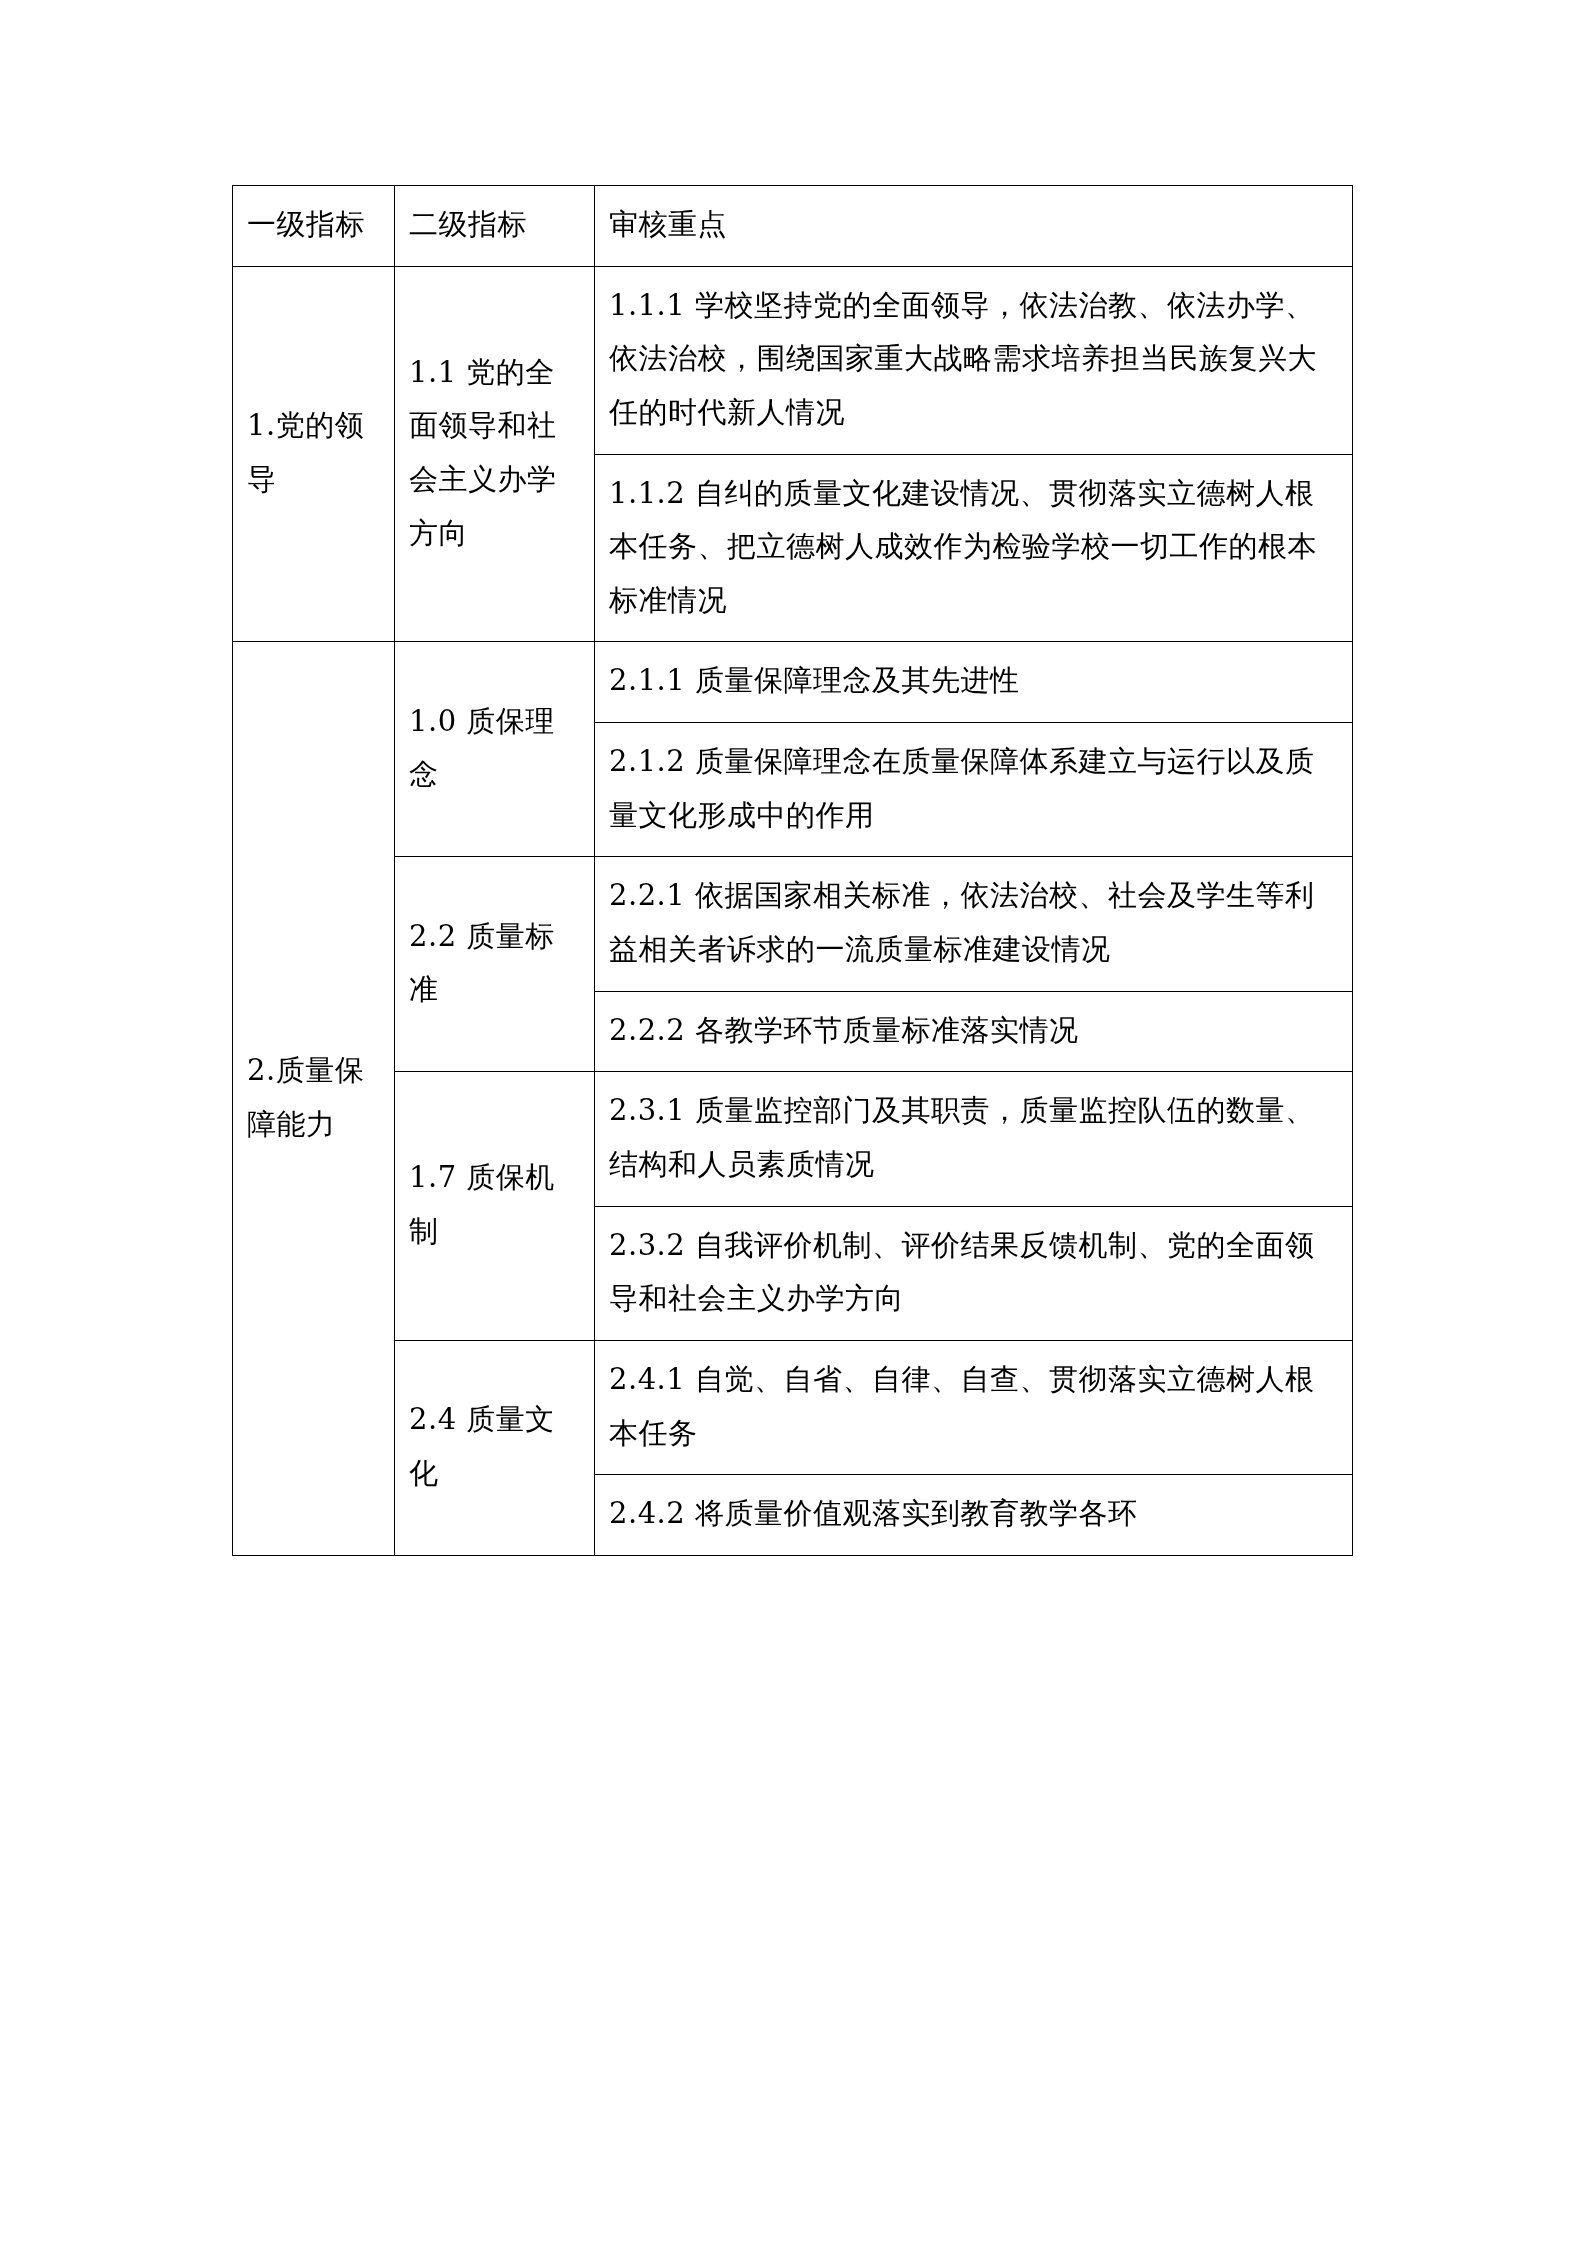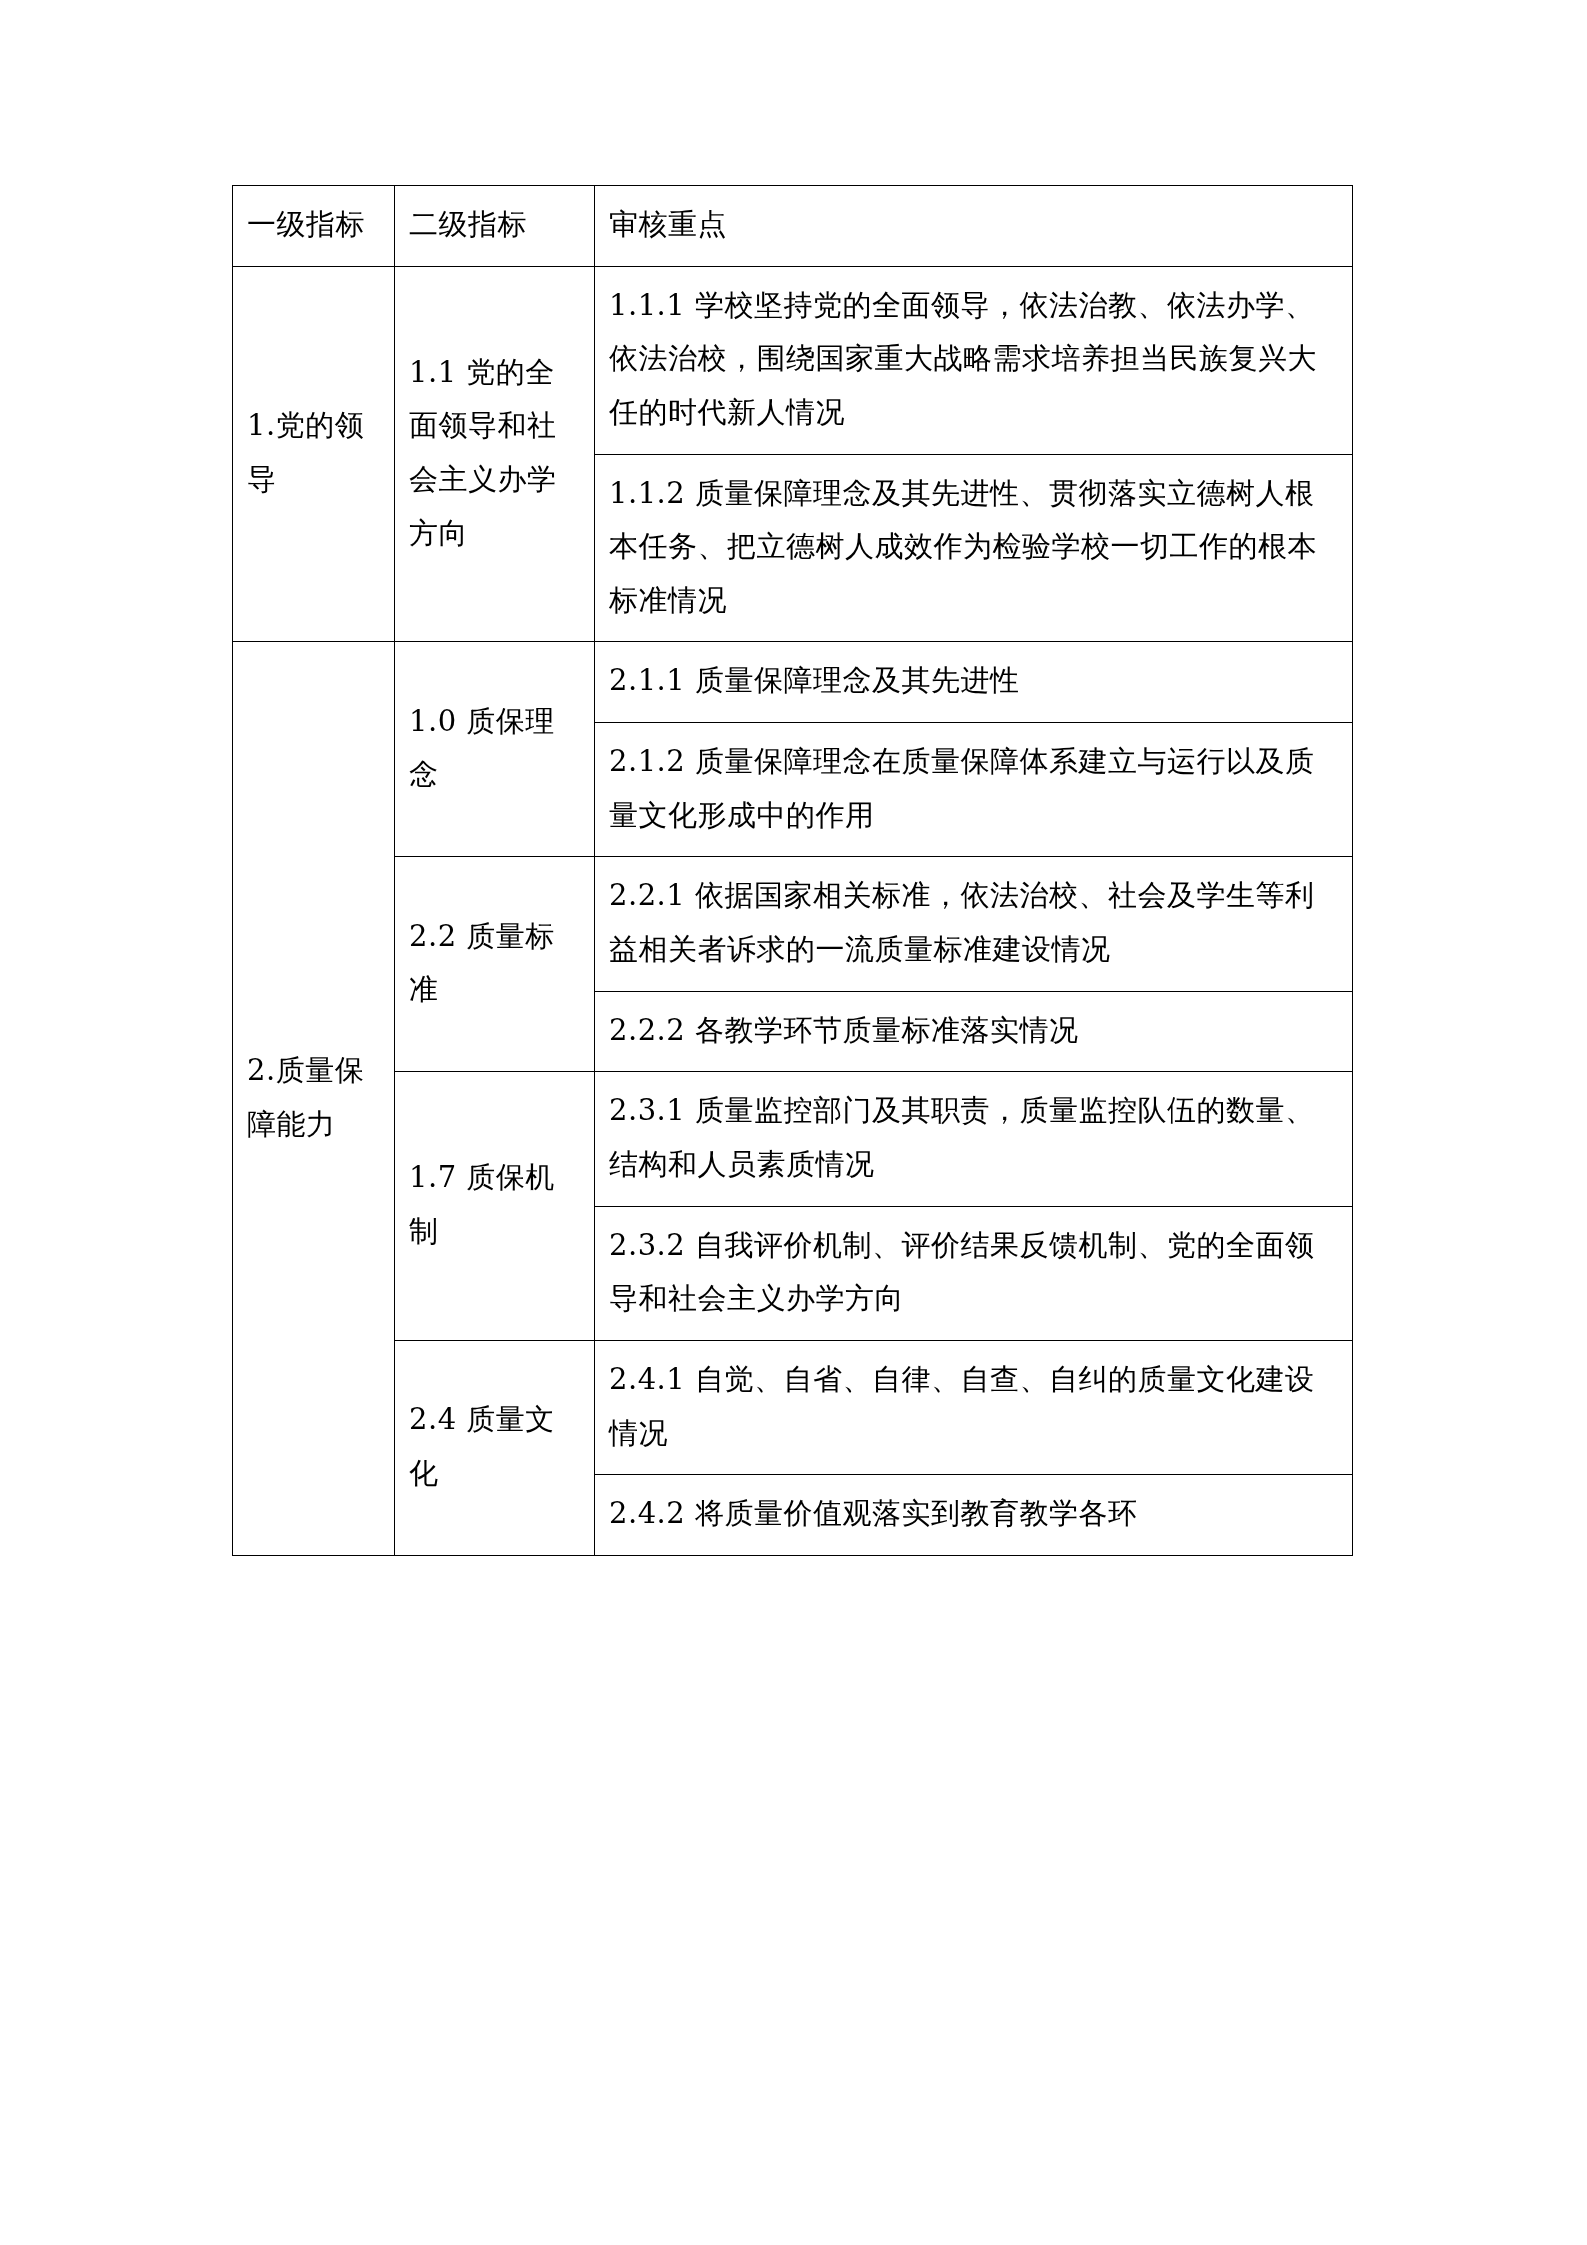--- a/index.html
+++ b/index.html
@@ -79,21 +79,21 @@
           <td class="cell-l2">二级指标</td>
           <td class="cell-l3">审核重点</td>
         </tr>
 
         <tr>
           <td class="cell-l1" rowspan="2">1.党的领导</td>
           <td class="cell-l2" rowspan="2">1.1 党的全面领导和社会主义办学方向</td>
           <td class="cell-l3">1.1.1 学校坚持党的全面领导，依法治教、依法办学、依法治校，围绕国家重大战略需求培养担当民族复兴大任的时代新人情况</td>
         </tr>
         <tr>
-          <td class="cell-l3">1.1.2 质量保障理念及其先进性、贯彻落实立德树人根本任务、把立德树人成效作为检验学校一切工作的根本标准情况</td>
+          <td class="cell-l3">1.1.2 自纠的质量文化建设情况、贯彻落实立德树人根本任务、把立德树人成效作为检验学校一切工作的根本标准情况</td>
         </tr>
 
         <tr>
           <td class="cell-l1" rowspan="8">2.质量保障能力</td>
           <td class="cell-l2" rowspan="2">1.0 质保理念</td>
           <td class="cell-l3">2.1.1 质量保障理念及其先进性</td>
         </tr>
         <tr>
           <td class="cell-l3">2.1.2 质量保障理念在质量保障体系建立与运行以及质量文化形成中的作用</td>
         </tr>
@@ -109,21 +109,21 @@
         <tr>
           <td class="cell-l2" rowspan="2">1.7 质保机制</td>
           <td class="cell-l3">2.3.1 质量监控部门及其职责，质量监控队伍的数量、结构和人员素质情况</td>
         </tr>
         <tr>
           <td class="cell-l3">2.3.2 自我评价机制、评价结果反馈机制、党的全面领导和社会主义办学方向</td>
         </tr>
 
         <tr>
           <td class="cell-l2" rowspan="2">2.4 质量文化</td>
-          <td class="cell-l3">2.4.1 自觉、自省、自律、自查、自纠的质量文化建设情况</td>
+          <td class="cell-l3">2.4.1 自觉、自省、自律、自查、贯彻落实立德树人根本任务</td>
         </tr>
         <tr>
           <td class="cell-l3">2.4.2 将质量价值观落实到教育教学各环</td>
         </tr>
       </tbody>
     </table>
   </div>
 </div>
 
 </body></html>

